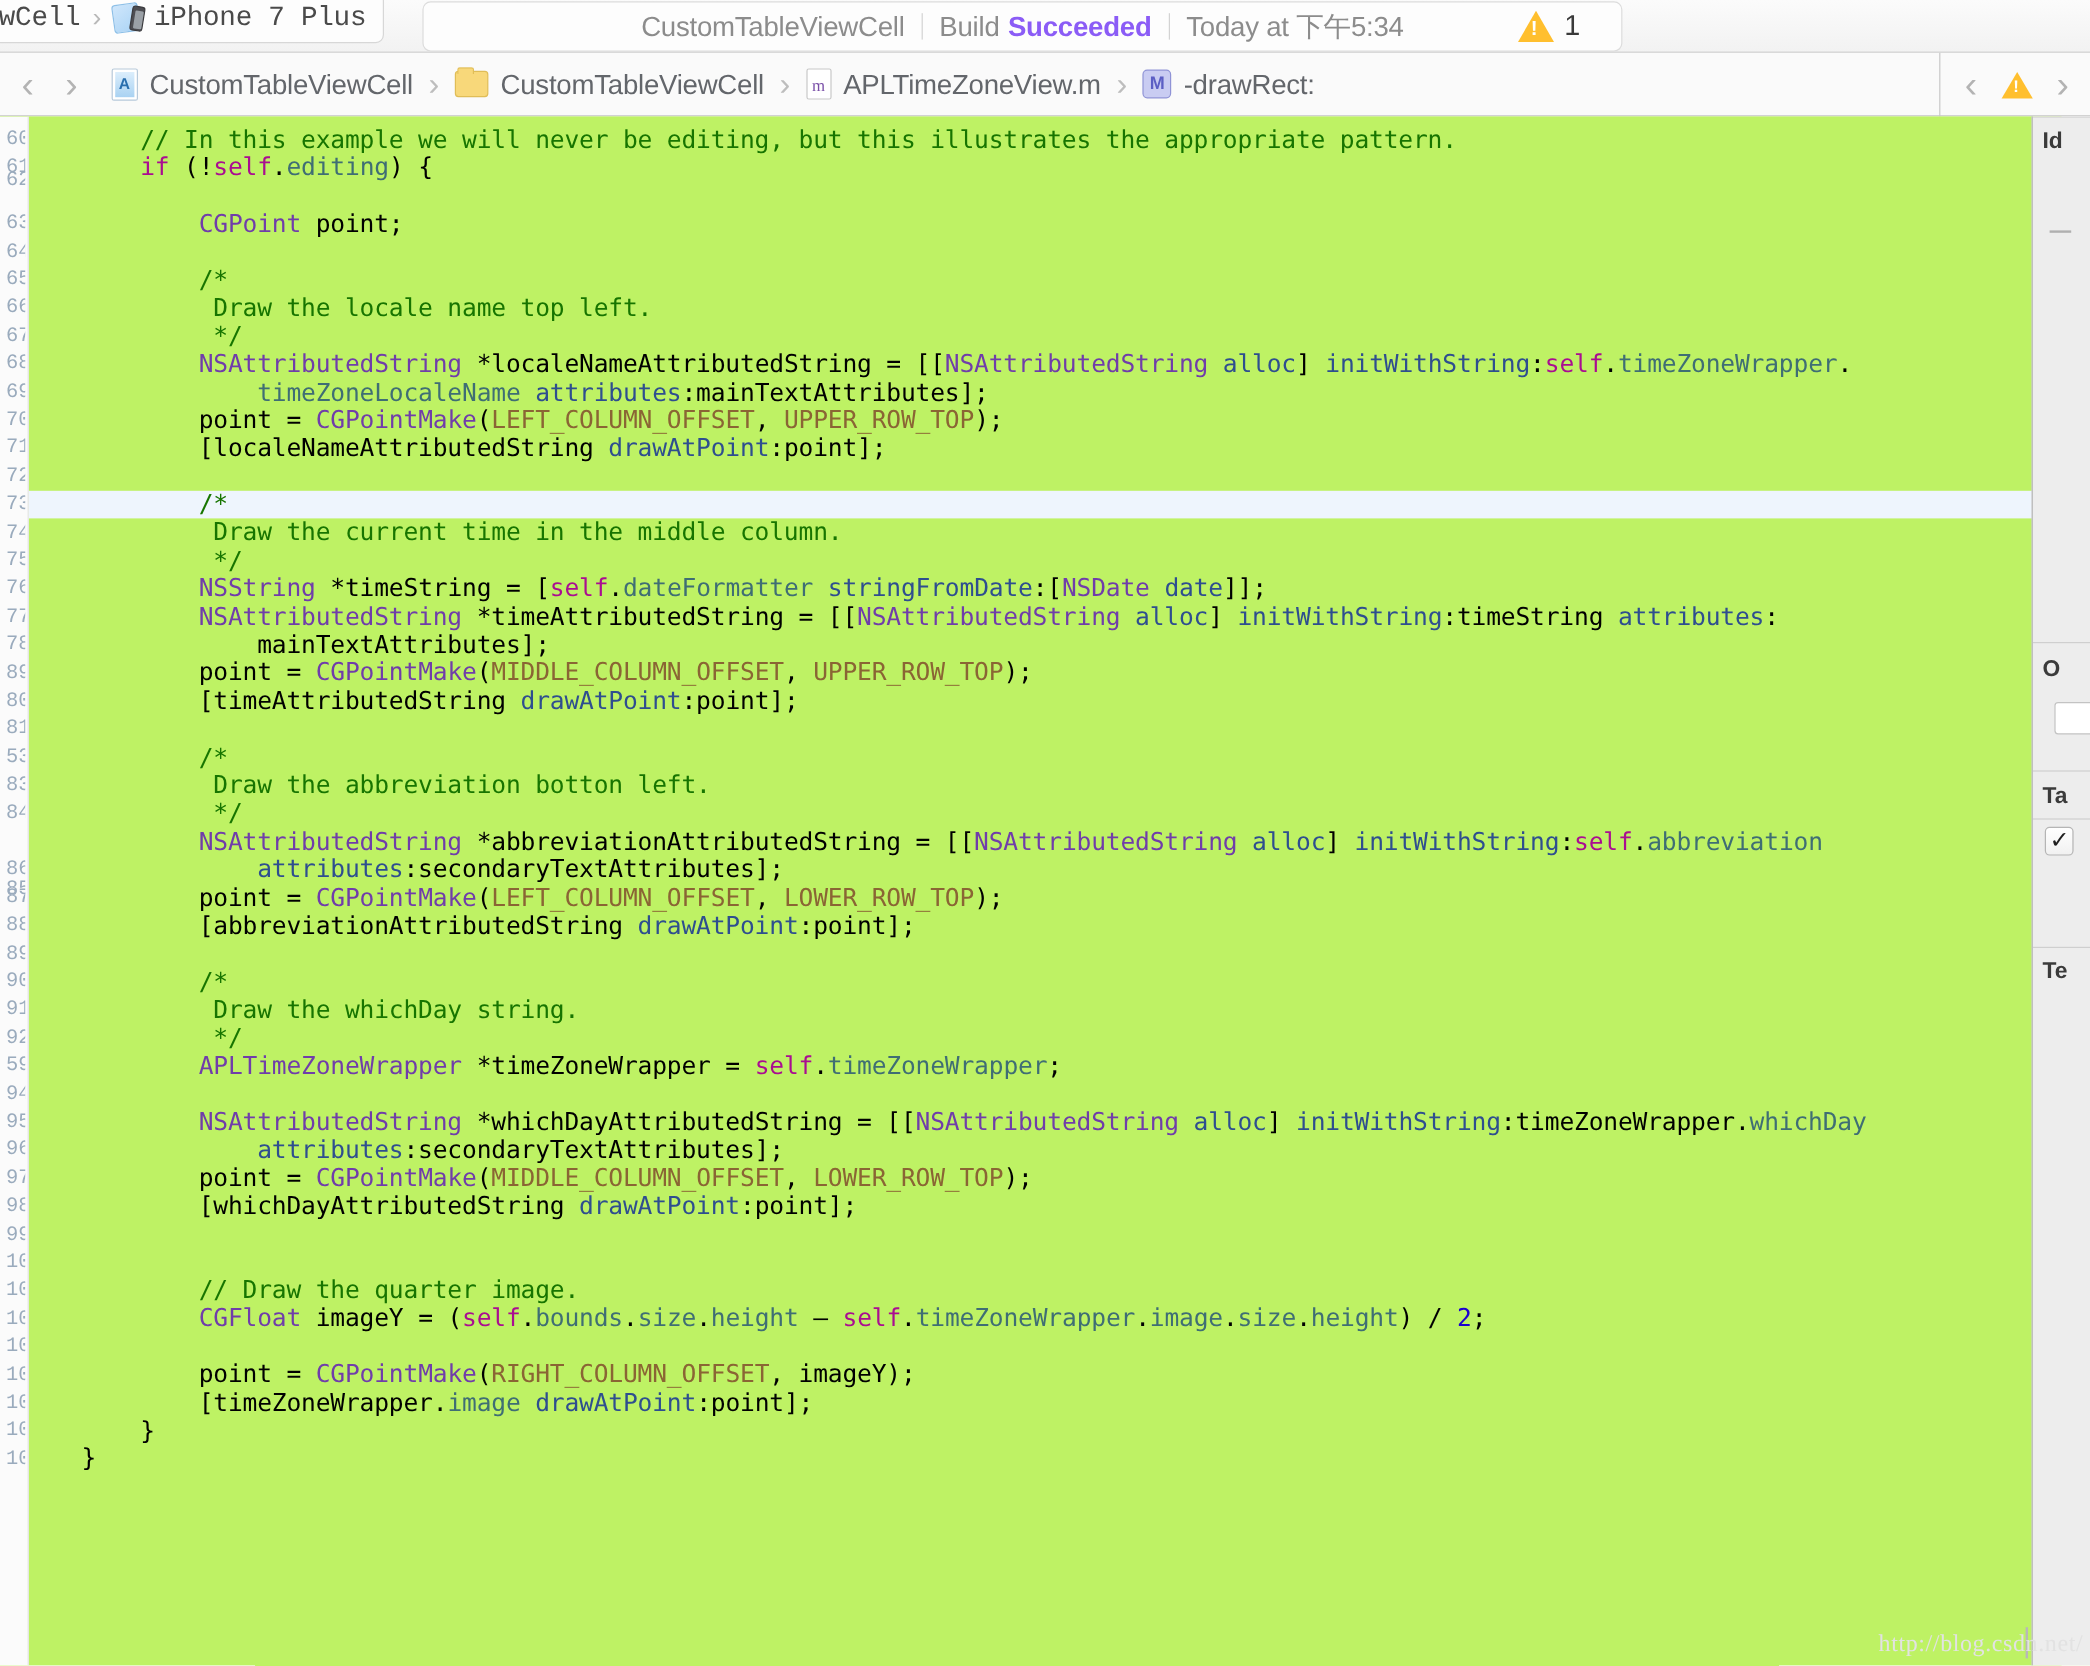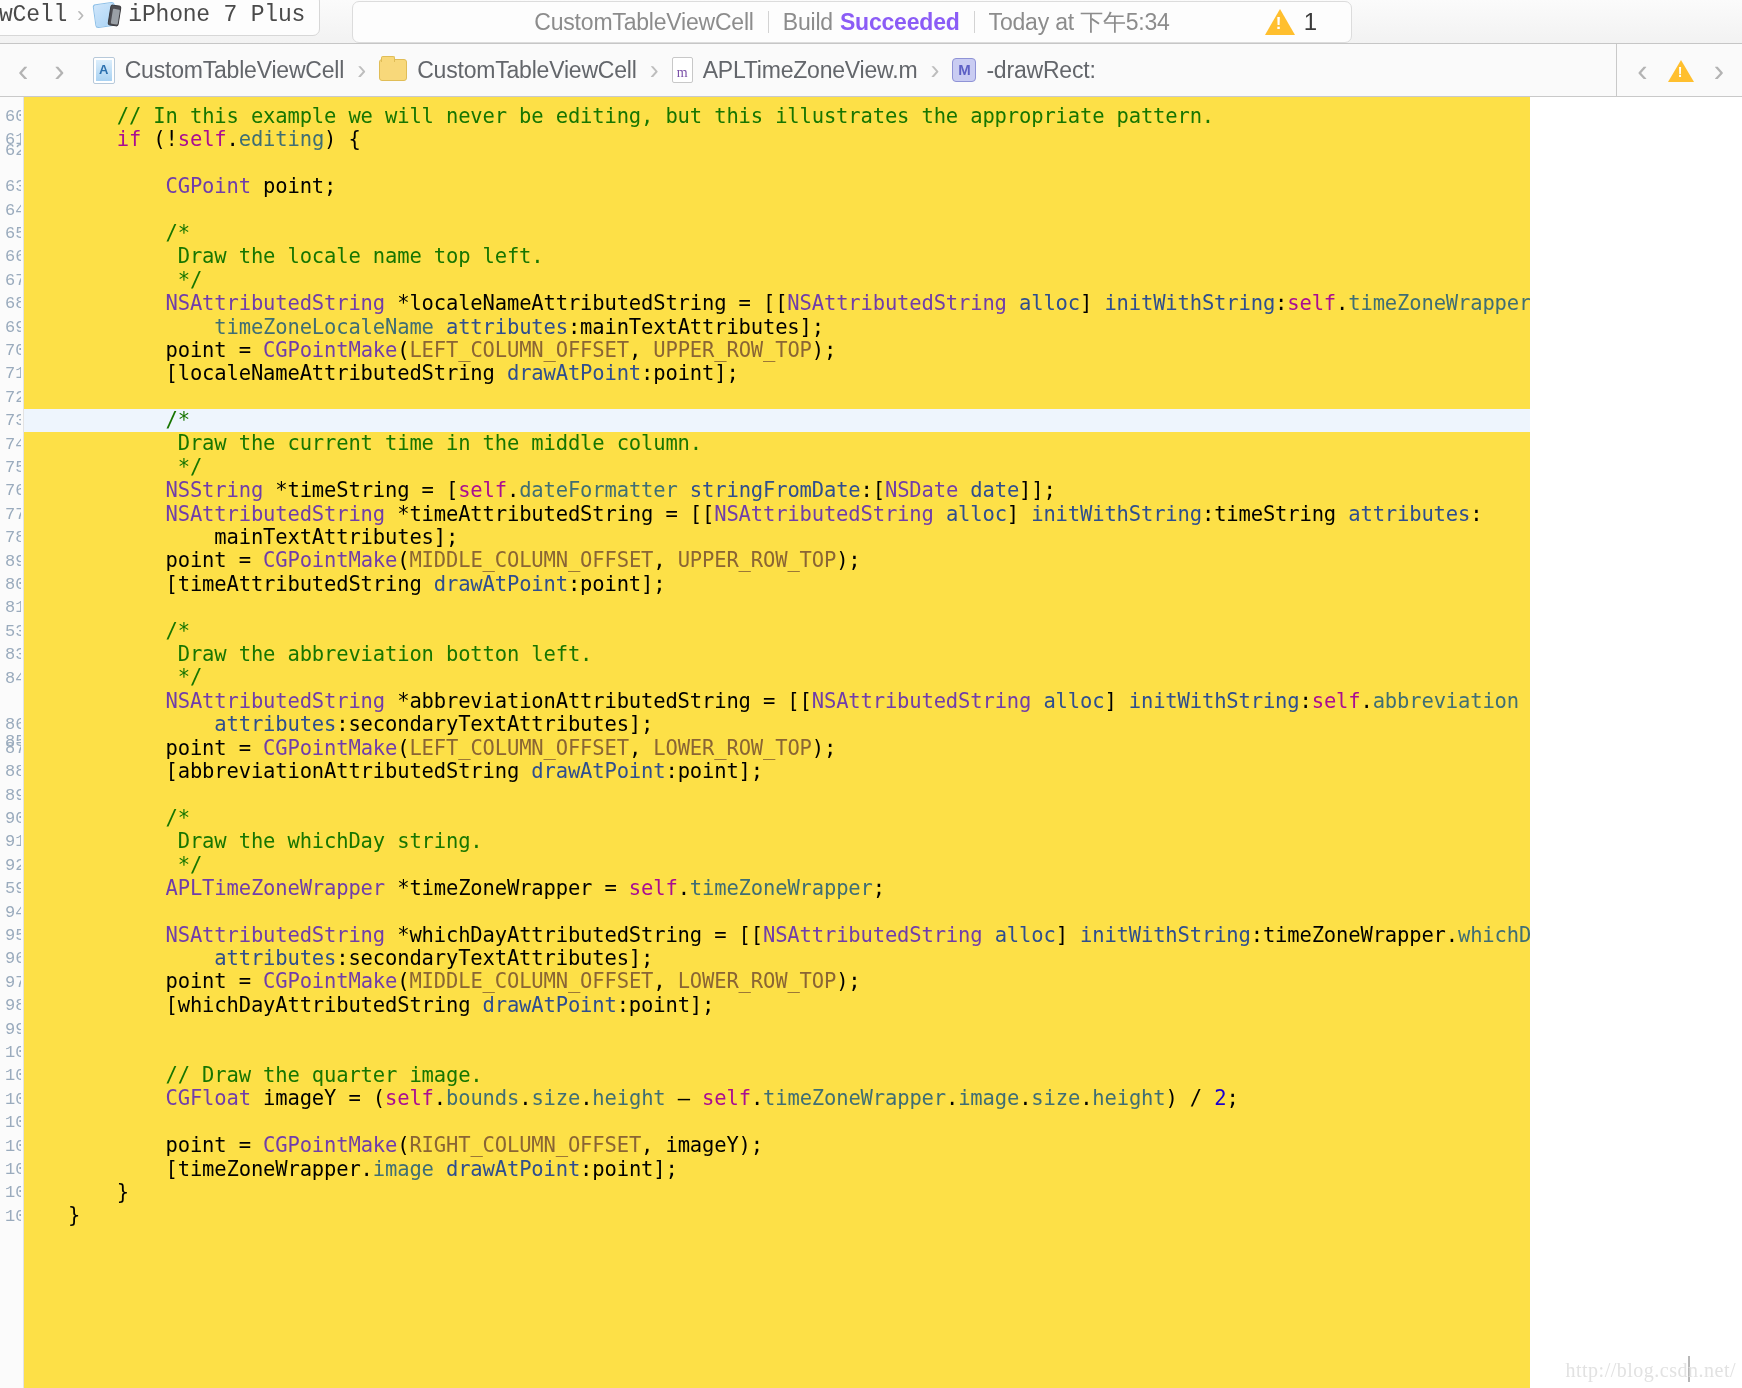--- a/index.html
+++ b/index.html
@@ -148,22 +148,22 @@
     border-left:13px solid transparent;border-right:13px solid transparent;
     border-bottom:22px solid #ffbf2e;
   }
   .tri-warn-sm::after{
     content:'!';position:absolute;left:-3px;top:5px;font-size:14px;font-weight:bold;
     color:#fff;line-height:1;font-family:"Liberation Sans",sans-serif;
   }
 
   
   .editor {
-    position:absolute; left:0; top:97px; width: 1530px; height: 1291px;
-    background:#fde047; overflow:hidden;
+    position:absolute; left:0; top:97px; width: 1718px; height: 1291px;
+    background:#bef264; overflow:hidden;
   }
   .gutter {
     position:absolute; left:0; top:0; width: 24px; height: 100%;
     background:#fbfbfb; border-right:1px solid #e3e3e3;
   }
   .gutter-num {
     position:absolute; right: 2px; font-size: 17px; color:#9aabbd;
     font-family:"Liberation Mono", monospace; text-align:right;
     white-space:nowrap; overflow:hidden; width: 16px;
   }
@@ -358,17 +358,34 @@
         <div class="gutter-num" style="top: 1039.6px;">104</div>
         <div class="gutter-num" style="top: 1063px;">105</div>
         <div class="gutter-num" style="top: 1086.4px;">106</div>
         <div class="gutter-num" style="top: 1109.8px;">107</div>
       </div>
     <div class="code-scroll">
       <pre class="code" id="code"><span class="ln"><span class="c-plain">    </span><span class="c-cmt">// In this example we will never be editing, but this illustrates the appropriate pattern.</span></span><span class="ln"><span class="c-plain">    </span><span class="c-kw">if</span><span class="c-plain"> (!</span><span class="c-kw">self</span><span class="c-plain">.</span><span class="c-prop">editing</span><span class="c-plain">) {</span></span><span class="ln">&nbsp;</span><span class="ln"><span class="c-plain">        </span><span class="c-type">CGPoint</span><span class="c-plain"> point;</span></span><span class="ln">&nbsp;</span><span class="ln"><span class="c-plain">        </span><span class="c-cmt">/*</span></span><span class="ln"><span class="c-plain">         </span><span class="c-cmt">Draw the locale name top left.</span></span><span class="ln"><span class="c-plain">        </span><span class="c-cmt"> */</span></span><span class="ln"><span class="c-plain">        </span><span class="c-type">NSAttributedString</span><span class="c-plain"> *localeNameAttributedString = [[</span><span class="c-type">NSAttributedString</span><span class="c-plain"> </span><span class="c-msg">alloc</span><span class="c-plain">] </span><span class="c-msg">initWithString</span><span class="c-plain">:</span><span class="c-kw">self</span><span class="c-plain">.</span><span class="c-prop">timeZoneWrapper</span><span class="c-plain">.</span></span><span class="ln"><span class="c-plain">            </span><span class="c-prop">timeZoneLocaleName</span><span class="c-plain"> </span><span class="c-msg">attributes</span><span class="c-plain">:mainTextAttributes];</span></span><span class="ln"><span class="c-plain">        </span><span class="c-plain">point = </span><span class="c-type">CGPointMake</span><span class="c-plain">(</span><span class="c-macro">LEFT_COLUMN_OFFSET</span><span class="c-plain">, </span><span class="c-macro">UPPER_ROW_TOP</span><span class="c-plain">);</span></span><span class="ln"><span class="c-plain">        </span><span class="c-plain">[localeNameAttributedString </span><span class="c-msg">drawAtPoint</span><span class="c-plain">:point];</span></span><span class="ln">&nbsp;</span><span class="ln hl"><span class="c-plain">        </span><span class="c-cmt">/*</span></span><span class="ln"><span class="c-plain">         </span><span class="c-cmt">Draw the current time in the middle column.</span></span><span class="ln"><span class="c-plain">        </span><span class="c-cmt"> */</span></span><span class="ln"><span class="c-plain">        </span><span class="c-type">NSString</span><span class="c-plain"> *timeString = [</span><span class="c-kw">self</span><span class="c-plain">.</span><span class="c-prop">dateFormatter</span><span class="c-plain"> </span><span class="c-msg">stringFromDate</span><span class="c-plain">:[</span><span class="c-type">NSDate</span><span class="c-plain"> </span><span class="c-msg">date</span><span class="c-plain">]];</span></span><span class="ln"><span class="c-plain">        </span><span class="c-type">NSAttributedString</span><span class="c-plain"> *timeAttributedString = [[</span><span class="c-type">NSAttributedString</span><span class="c-plain"> </span><span class="c-msg">alloc</span><span class="c-plain">] </span><span class="c-msg">initWithString</span><span class="c-plain">:timeString </span><span class="c-msg">attributes</span><span class="c-plain">:</span></span><span class="ln"><span class="c-plain">            </span><span class="c-plain">mainTextAttributes];</span></span><span class="ln"><span class="c-plain">        </span><span class="c-plain">point = </span><span class="c-type">CGPointMake</span><span class="c-plain">(</span><span class="c-macro">MIDDLE_COLUMN_OFFSET</span><span class="c-plain">, </span><span class="c-macro">UPPER_ROW_TOP</span><span class="c-plain">);</span></span><span class="ln"><span class="c-plain">        </span><span class="c-plain">[timeAttributedString </span><span class="c-msg">drawAtPoint</span><span class="c-plain">:point];</span></span><span class="ln">&nbsp;</span><span class="ln"><span class="c-plain">        </span><span class="c-cmt">/*</span></span><span class="ln"><span class="c-plain">         </span><span class="c-cmt">Draw the abbreviation botton left.</span></span><span class="ln"><span class="c-plain">        </span><span class="c-cmt"> */</span></span><span class="ln"><span class="c-plain">        </span><span class="c-type">NSAttributedString</span><span class="c-plain"> *abbreviationAttributedString = [[</span><span class="c-type">NSAttributedString</span><span class="c-plain"> </span><span class="c-msg">alloc</span><span class="c-plain">] </span><span class="c-msg">initWithString</span><span class="c-plain">:</span><span class="c-kw">self</span><span class="c-plain">.</span><span class="c-prop">abbreviation</span></span><span class="ln"><span class="c-plain">            </span><span class="c-msg">attributes</span><span class="c-plain">:secondaryTextAttributes];</span></span><span class="ln"><span class="c-plain">        </span><span class="c-plain">point = </span><span class="c-type">CGPointMake</span><span class="c-plain">(</span><span class="c-macro">LEFT_COLUMN_OFFSET</span><span class="c-plain">, </span><span class="c-macro">LOWER_ROW_TOP</span><span class="c-plain">);</span></span><span class="ln"><span class="c-plain">        </span><span class="c-plain">[abbreviationAttributedString </span><span class="c-msg">drawAtPoint</span><span class="c-plain">:point];</span></span><span class="ln">&nbsp;</span><span class="ln"><span class="c-plain">        </span><span class="c-cmt">/*</span></span><span class="ln"><span class="c-plain">         </span><span class="c-cmt">Draw the whichDay string.</span></span><span class="ln"><span class="c-plain">        </span><span class="c-cmt"> */</span></span><span class="ln"><span class="c-plain">        </span><span class="c-type">APLTimeZoneWrapper</span><span class="c-plain"> *timeZoneWrapper = </span><span class="c-kw">self</span><span class="c-plain">.</span><span class="c-prop">timeZoneWrapper</span><span class="c-plain">;</span></span><span class="ln">&nbsp;</span><span class="ln"><span class="c-plain">        </span><span class="c-type">NSAttributedString</span><span class="c-plain"> *whichDayAttributedString = [[</span><span class="c-type">NSAttributedString</span><span class="c-plain"> </span><span class="c-msg">alloc</span><span class="c-plain">] </span><span class="c-msg">initWithString</span><span class="c-plain">:timeZoneWrapper.</span><span class="c-prop">whichDay</span></span><span class="ln"><span class="c-plain">            </span><span class="c-msg">attributes</span><span class="c-plain">:secondaryTextAttributes];</span></span><span class="ln"><span class="c-plain">        </span><span class="c-plain">point = </span><span class="c-type">CGPointMake</span><span class="c-plain">(</span><span class="c-macro">MIDDLE_COLUMN_OFFSET</span><span class="c-plain">, </span><span class="c-macro">LOWER_ROW_TOP</span><span class="c-plain">);</span></span><span class="ln"><span class="c-plain">        </span><span class="c-plain">[whichDayAttributedString </span><span class="c-msg">drawAtPoint</span><span class="c-plain">:point];</span></span><span class="ln">&nbsp;</span><span class="ln">&nbsp;</span><span class="ln"><span class="c-plain">        </span><span class="c-cmt">// Draw the quarter image.</span></span><span class="ln"><span class="c-plain">        </span><span class="c-type">CGFloat</span><span class="c-plain"> imageY = (</span><span class="c-kw">self</span><span class="c-plain">.</span><span class="c-prop">bounds</span><span class="c-plain">.</span><span class="c-prop">size</span><span class="c-plain">.</span><span class="c-prop">height</span><span class="c-plain"> – </span><span class="c-kw">self</span><span class="c-plain">.</span><span class="c-prop">timeZoneWrapper</span><span class="c-plain">.</span><span class="c-prop">image</span><span class="c-plain">.</span><span class="c-prop">size</span><span class="c-plain">.</span><span class="c-prop">height</span><span class="c-plain">) / </span><span class="c-num">2</span><span class="c-plain">;</span></span><span class="ln">&nbsp;</span><span class="ln"><span class="c-plain">        </span><span class="c-plain">point = </span><span class="c-type">CGPointMake</span><span class="c-plain">(</span><span class="c-macro">RIGHT_COLUMN_OFFSET</span><span class="c-plain">, imageY);</span></span><span class="ln"><span class="c-plain">        </span><span class="c-plain">[timeZoneWrapper.</span><span class="c-prop">image</span><span class="c-plain"> </span><span class="c-msg">drawAtPoint</span><span class="c-plain">:point];</span></span><span class="ln"><span class="c-plain">    </span><span class="c-plain">}</span></span><span class="ln"><span class="c-plain">}</span></span></pre>
     </div>
   </div>
 
+  <div class="inspector">
+    <div class="insp-divider" style="top:0px;"></div>
+    <div class="insp-sec-title" style="top:10px;">Id</div>
+    <div class="insp-dash" style="top:95px;"></div>
+
+    <div class="insp-divider" style="top:438px;"></div>
+    <div class="insp-sec-title" style="top:450px;">O</div>
+    <div class="insp-field" style="top:488px;"></div>
+
+    <div class="insp-divider" style="top:545px;"></div>
+    <div class="insp-sec-title" style="top:556px;">Ta</div>
+    <div class="insp-divider" style="top:585px;"></div>
+    <div class="insp-check" style="top:592px;"></div>
+
+    <div class="insp-divider" style="top:692px;"></div>
+    <div class="insp-sec-title" style="top:702px;">Te</div>
+  </div>
 
   <div class="caret-bar"></div>
   <div class="watermark">http://blog.csdn.net/</div>
 
 </div>
 
 </body></html>

